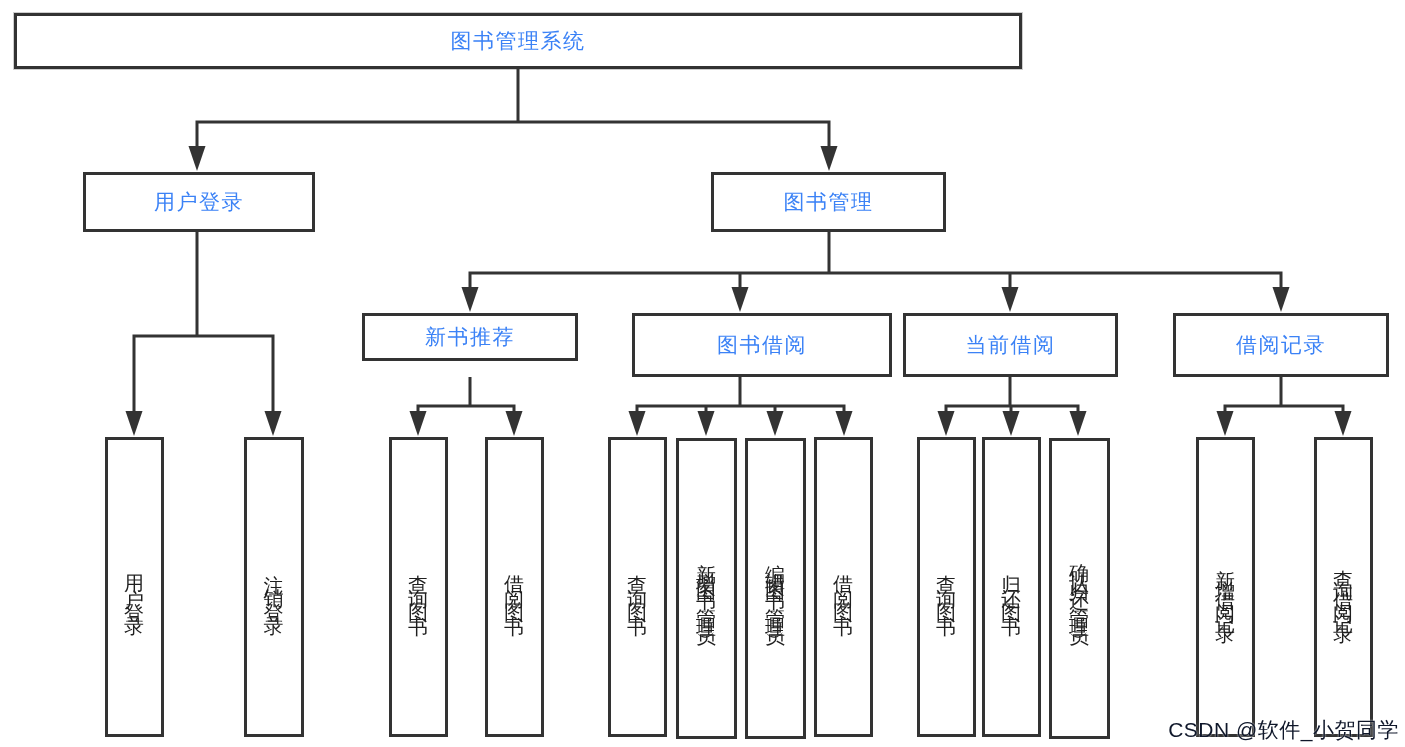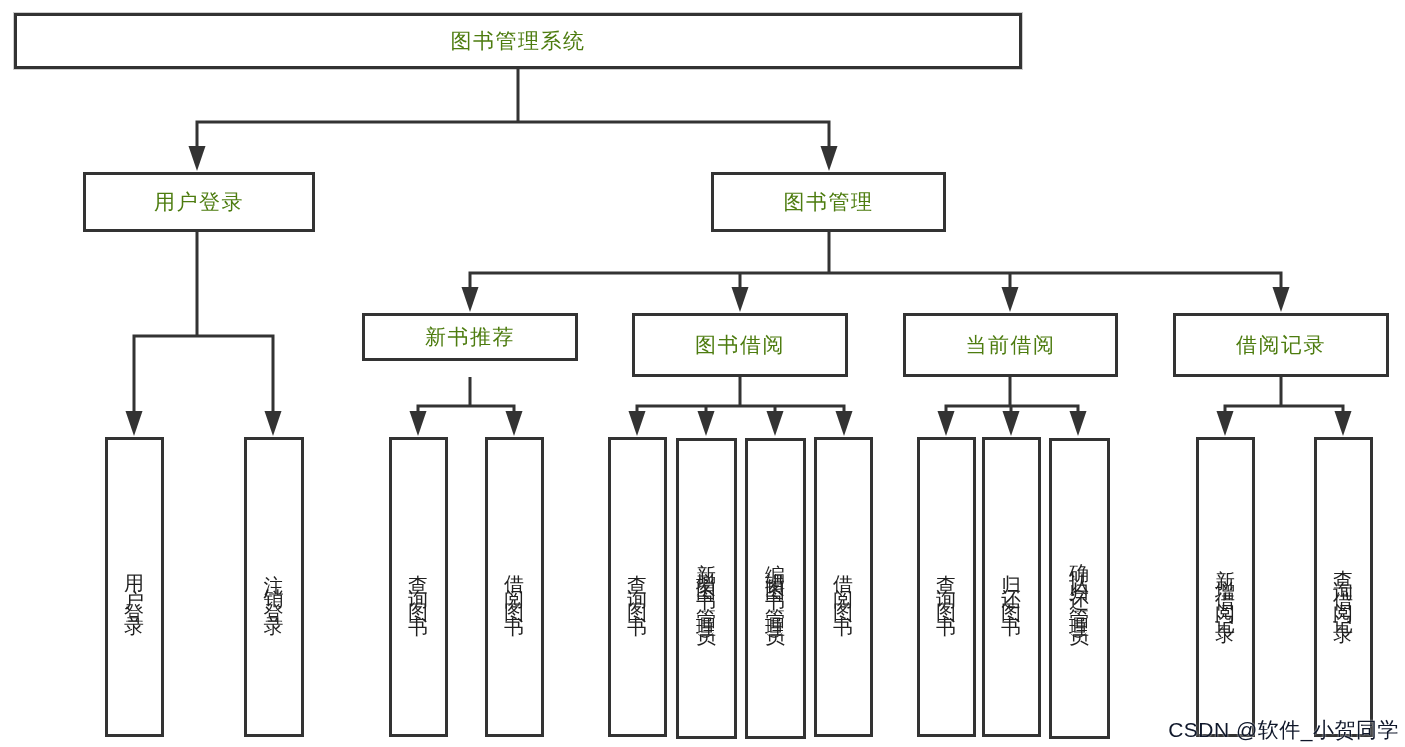--- a/index.html
+++ b/index.html
@@ -30,21 +30,21 @@
     align-items: center;
     justify-content: center;
     color: #1f1f1f;
     z-index: 2;
   }
   .box.lvl1 { box-shadow: 0 0 0 1px rgba(60,60,60,0.25); }
   .htext {
     font-size: 21px;
     letter-spacing: 1.5px;
     white-space: nowrap;
-    color: #4d7c0f;
+    color: #3b82f6;
   }
   .vtext {
     writing-mode: vertical-rl;
     text-orientation: mixed;
     font-size: 20px;
     line-height: 1;
     color: #1f1f1f;
     white-space: nowrap;
   }
   .watermark {
@@ -111,21 +111,21 @@
   <div class="box" style="left:83px; top:172px; width:232px; height:60px;">
     <span class="htext">用户登录</span>
   </div>
   <div class="box" style="left:711px; top:172px; width:235px; height:60px;">
     <span class="htext">图书管理</span>
   </div>
 
   <div class="box" style="left:362px; top:313px; width:216px; height:48px;">
     <span class="htext">新书推荐</span>
   </div>
-  <div class="box" style="left:632px; top:313px; width:216px; height:64px;">
+  <div class="box" style="left:632px; top:313px; width:260px; height:64px;">
     <span class="htext">图书借阅</span>
   </div>
   <div class="box" style="left:903px; top:313px; width:215px; height:64px;">
     <span class="htext">当前借阅</span>
   </div>
   <div class="box" style="left:1173px; top:313px; width:216px; height:64px;">
     <span class="htext">借阅记录</span>
   </div>
 
   <div class="box" style="left:105px; top:437px; width:59px; height:300px;">

